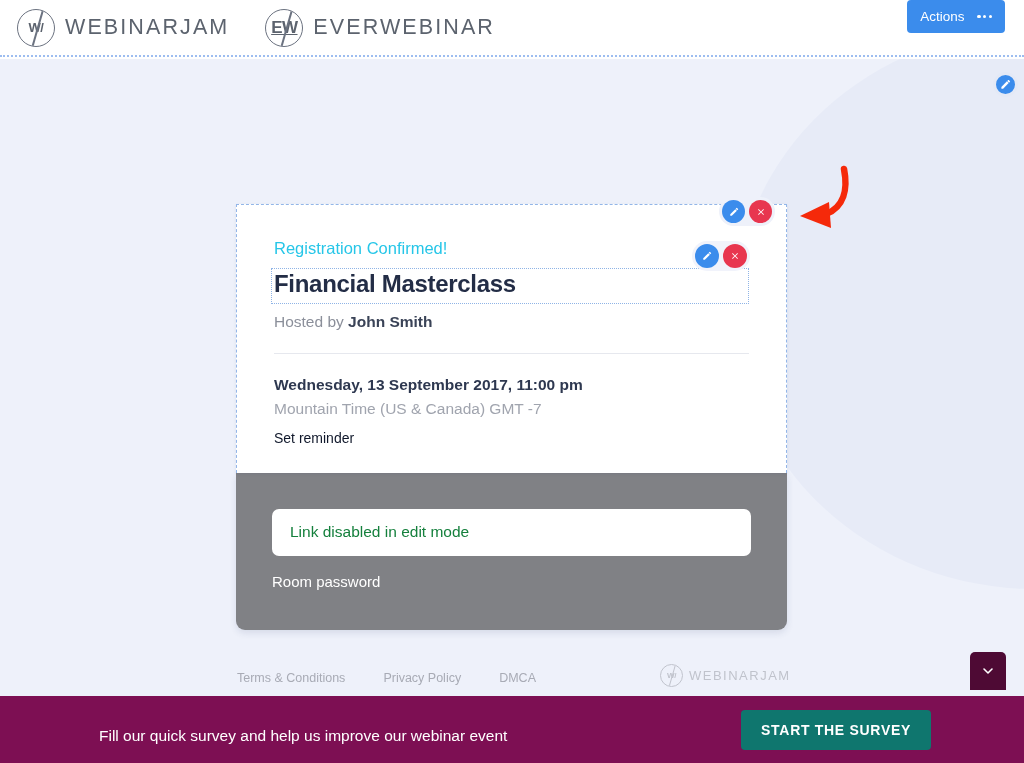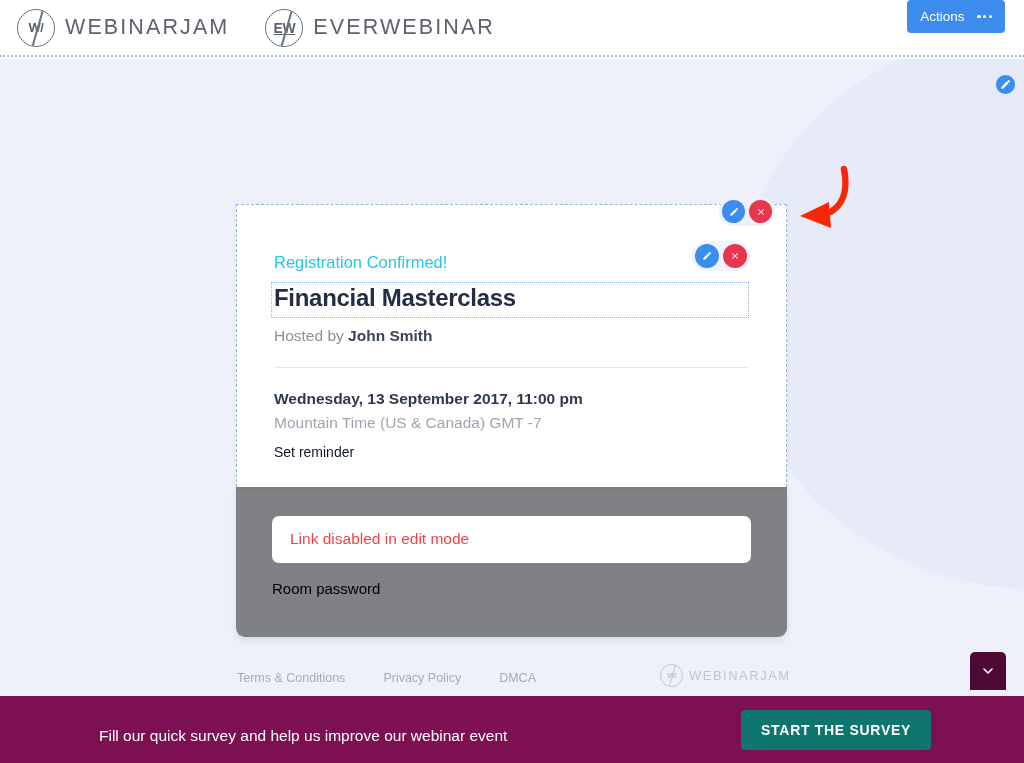--- a/index.html
+++ b/index.html
@@ -32,21 +32,21 @@
   }
   .logo-mark span {
     font-size:13px; font-weight:bold; color:#5c636e;
     letter-spacing:-0.5px; line-height:1;
   }
   .logo-mark::after {
     content:""; position:absolute; left:54%; top:-12%;
     width:1.6px; height:124%; background:#6b7280;
     transform:rotate(16deg);
   }
-  .logo-mark.ew span { font-size:14px;text-decoration:underline; }
+  .logo-mark.ew span { font-size:17px;text-decoration:underline; }
   .brand-text {
     margin-left:10px; font-size:21.5px; letter-spacing:2.1px;
     color:#5c636e; font-weight:500;
   }
 
   .actions-btn {
     position:absolute; right:19px; top:0;
     background:#3b8cec; color:#fff; border:none; border-radius:4px;
     height:33px; padding:0 13px;
     display:flex; align-items:center; gap:13px;
@@ -81,21 +81,21 @@
 
   
   .reg-card {
     position:absolute; left:236px; top:145px; width:551px;
     z-index:20;
   }
   .card-white {
     background:#ffffff;
     border:1.5px dashed #93b6e8;
     border-bottom:none;
-    padding:48px 37px 26px 37px;
+    padding:34px 37px 26px 37px;
     position:relative;
     box-shadow:0 1px 3px rgba(40,60,110,0.10);
   }
   .card-tools {
     position:absolute; right:11px; top:-8px;
     display:flex; gap:4px;
     background:#eef1fa; border-radius:15px; padding:3px;
   }
   .tool-btn {
     width:23px; height:23px; border-radius:50%;
@@ -137,26 +137,26 @@
   .card-grey {
     background:#808185;
     border-radius:0 0 9px 9px;
     padding:29px 36px 31px 36px;
     box-shadow:0 3px 7px rgba(40,60,110,0.12);
   }
   .field {
     width:100%; height:47px; background:#fff;
     border:none; border-radius:7px;
     padding:0 18px;
-    font-size:15.5px; color:#ef4444;
+    font-size:15.5px; color:#15803d;
     font-family:"Liberation Sans", sans-serif;
-    display:flex; align-items:center;
+    display:flex; align-items:center;margin-top:7px;
   }
   .field-label {
-    color:#000000; font-size:15px; margin:17px 0 9px 0;
+    color:#ffffff; font-size:15px; margin:17px 0 9px 0;
   }
   .field.pw { height:48px; letter-spacing:0.5px; }
 
   
   .page-footer {
     position:absolute; left:0; top:660px; width:1024px; height:36px;
     display:flex; align-items:center; z-index:10;
   }
   .foot-links { display:flex; align-items:center; margin-left:237px; gap:38px; }
   .foot-links a {

